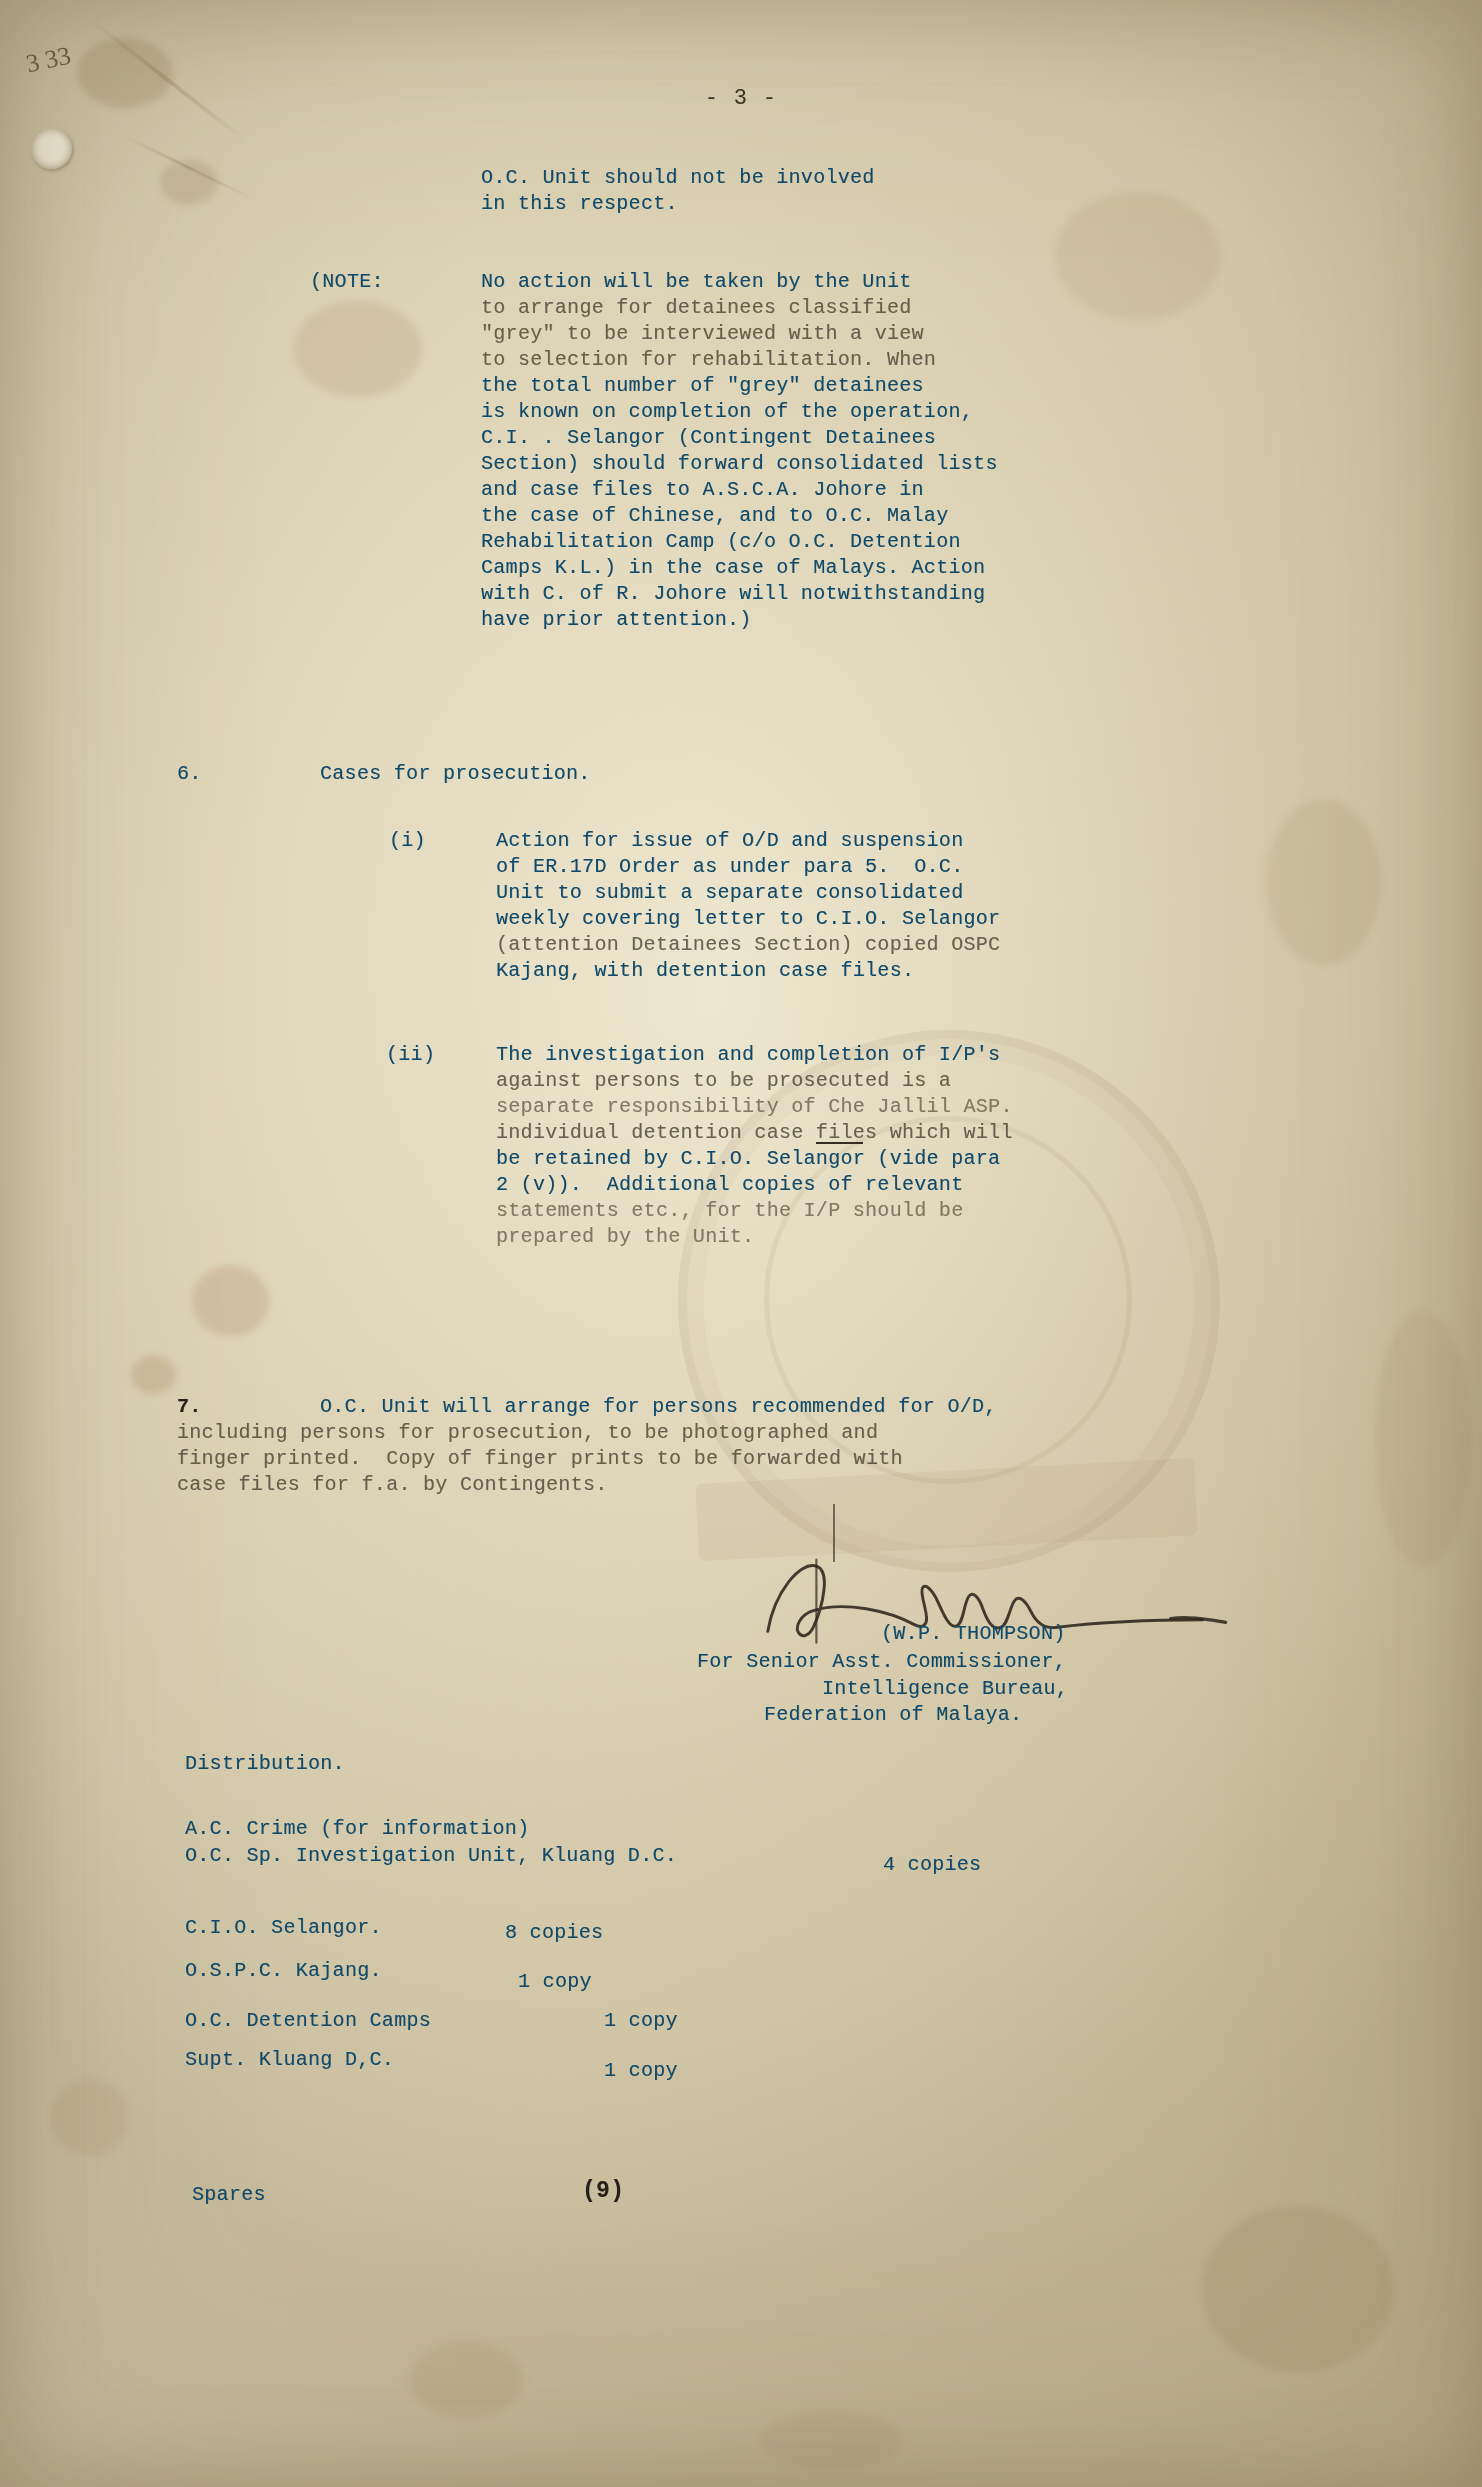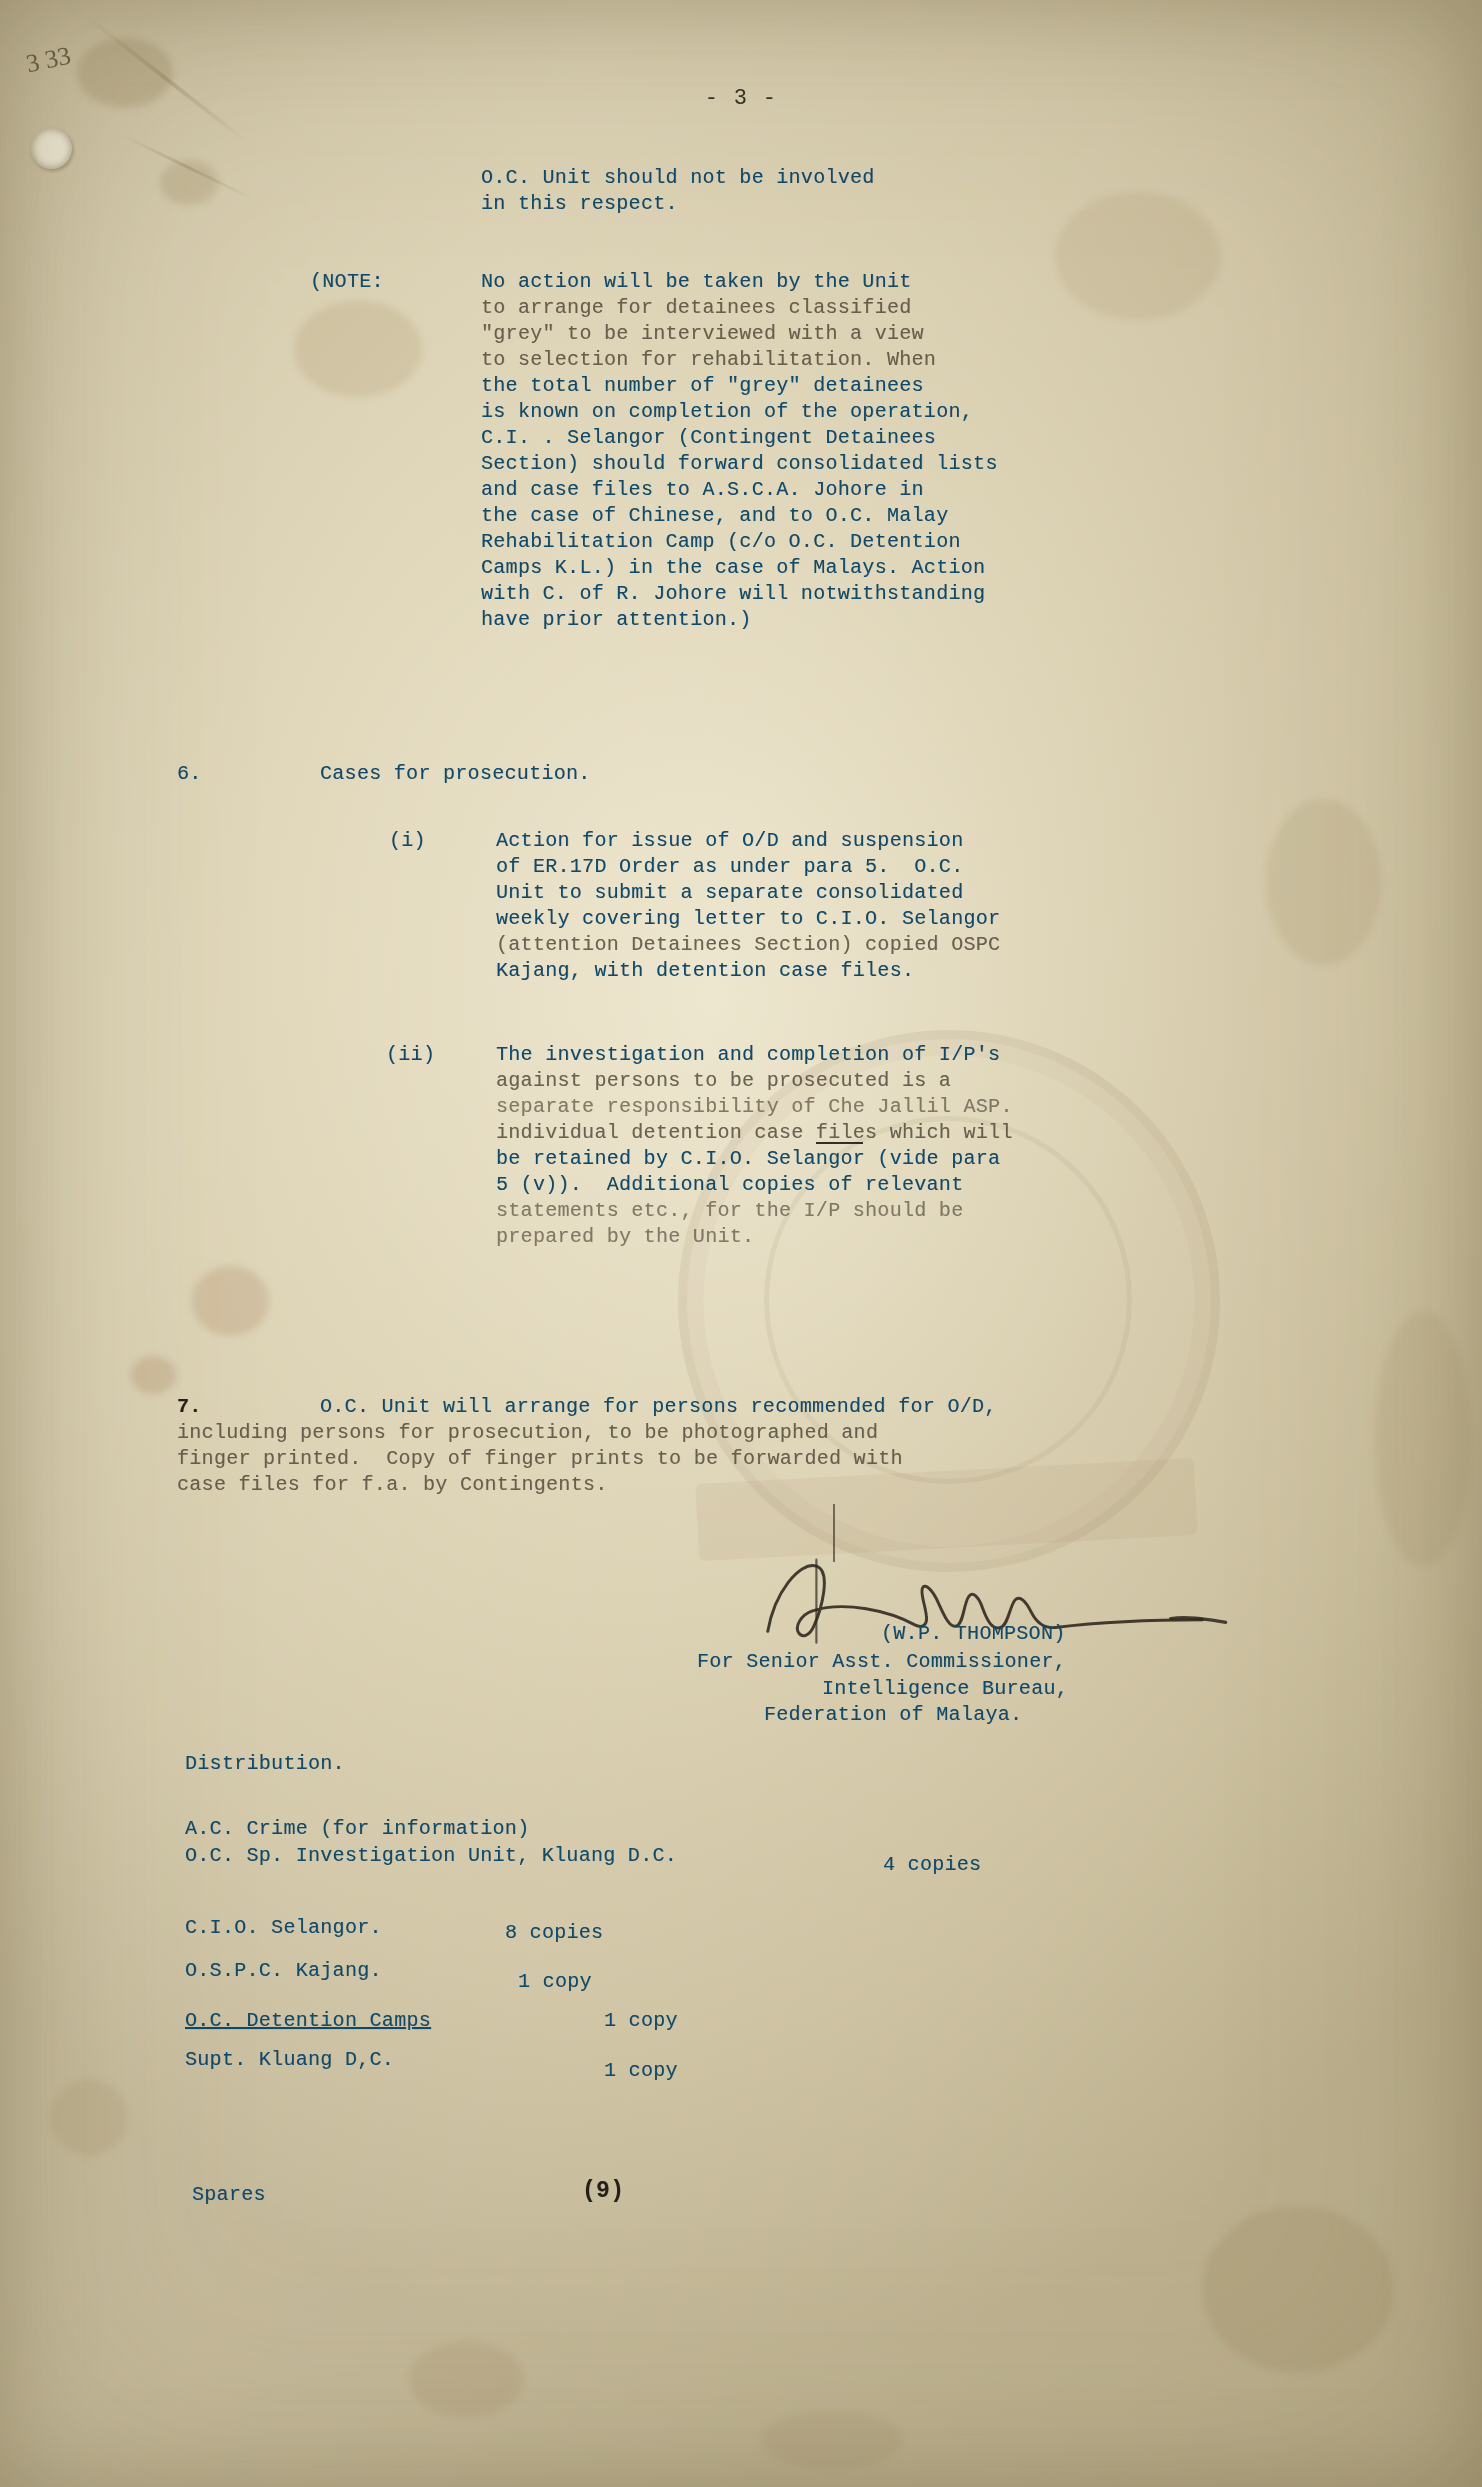--- a/index.html
+++ b/index.html
@@ -202,21 +202,21 @@
       <div class="tx">Kajang, with detention case files.</div>
     </div>
 
     <div class="tx" style="left:386px;top:1042px;">(ii)</div>
     <div class="blk" style="left:496px;top:1042px;">
       <div class="tx">The investigation and completion of I/P's</div>
       <div class="tx faint">against persons to be prosecuted is a</div>
       <div class="tx fainter">separate responsibility of Che Jallil ASP.</div>
       <div class="tx faint">individual detention case files which will</div>
       <div class="tx">be retained by C.I.O. Selangor (vide para</div>
-      <div class="tx">5 (v)).  Additional copies of relevant</div>
+      <div class="tx">2 (v)).  Additional copies of relevant</div>
       <div class="tx fainter">statements etc., for the I/P should be</div>
       <div class="tx fainter">prepared by the Unit.</div>
     </div>
 
     <div style="position:absolute;left:816px;top:1142px;width:47px;height:1.9px;background:#332d24;"></div>
 
     <div class="tx bold" style="left:177px;top:1394px;">7.</div>
     <div class="blk" style="left:320px;top:1394px;">
       <div class="tx">O.C. Unit will arrange for persons recommended for O/D,</div>
     </div>
@@ -243,21 +243,21 @@
     <div class="tx" style="left:185px;top:1816px;">A.C. Crime (for information)</div>
     <div class="tx" style="left:185px;top:1843px;">O.C. Sp. Investigation Unit, Kluang D.C.</div>
     <div class="tx" style="left:883px;top:1852px;">4 copies</div>
 
     <div class="tx" style="left:185px;top:1915px;">C.I.O. Selangor.</div>
     <div class="tx" style="left:505px;top:1920px;">8 copies</div>
 
     <div class="tx" style="left:185px;top:1958px;">O.S.P.C. Kajang.</div>
     <div class="tx" style="left:518px;top:1969px;">1 copy</div>
 
-    <div class="tx" style="left:185px;top:2008px;text-decoration:underline;">O.C. Detention Camps</div>
+    <div class="tx" style="left:185px;top:2008px;">O.C. Detention Camps</div>
     <div class="tx" style="left:604px;top:2008px;">1 copy</div>
 
     <div class="tx" style="left:185px;top:2047px;">Supt. Kluang D,C.</div>
     <div class="tx" style="left:604px;top:2058px;">1 copy</div>
 
     <div class="tx" style="left:192px;top:2182px;">Spares</div>
     <div class="tx bold" style="left:582px;top:2178px;font-size:23px;">(9)</div>
 
   </div>
 

